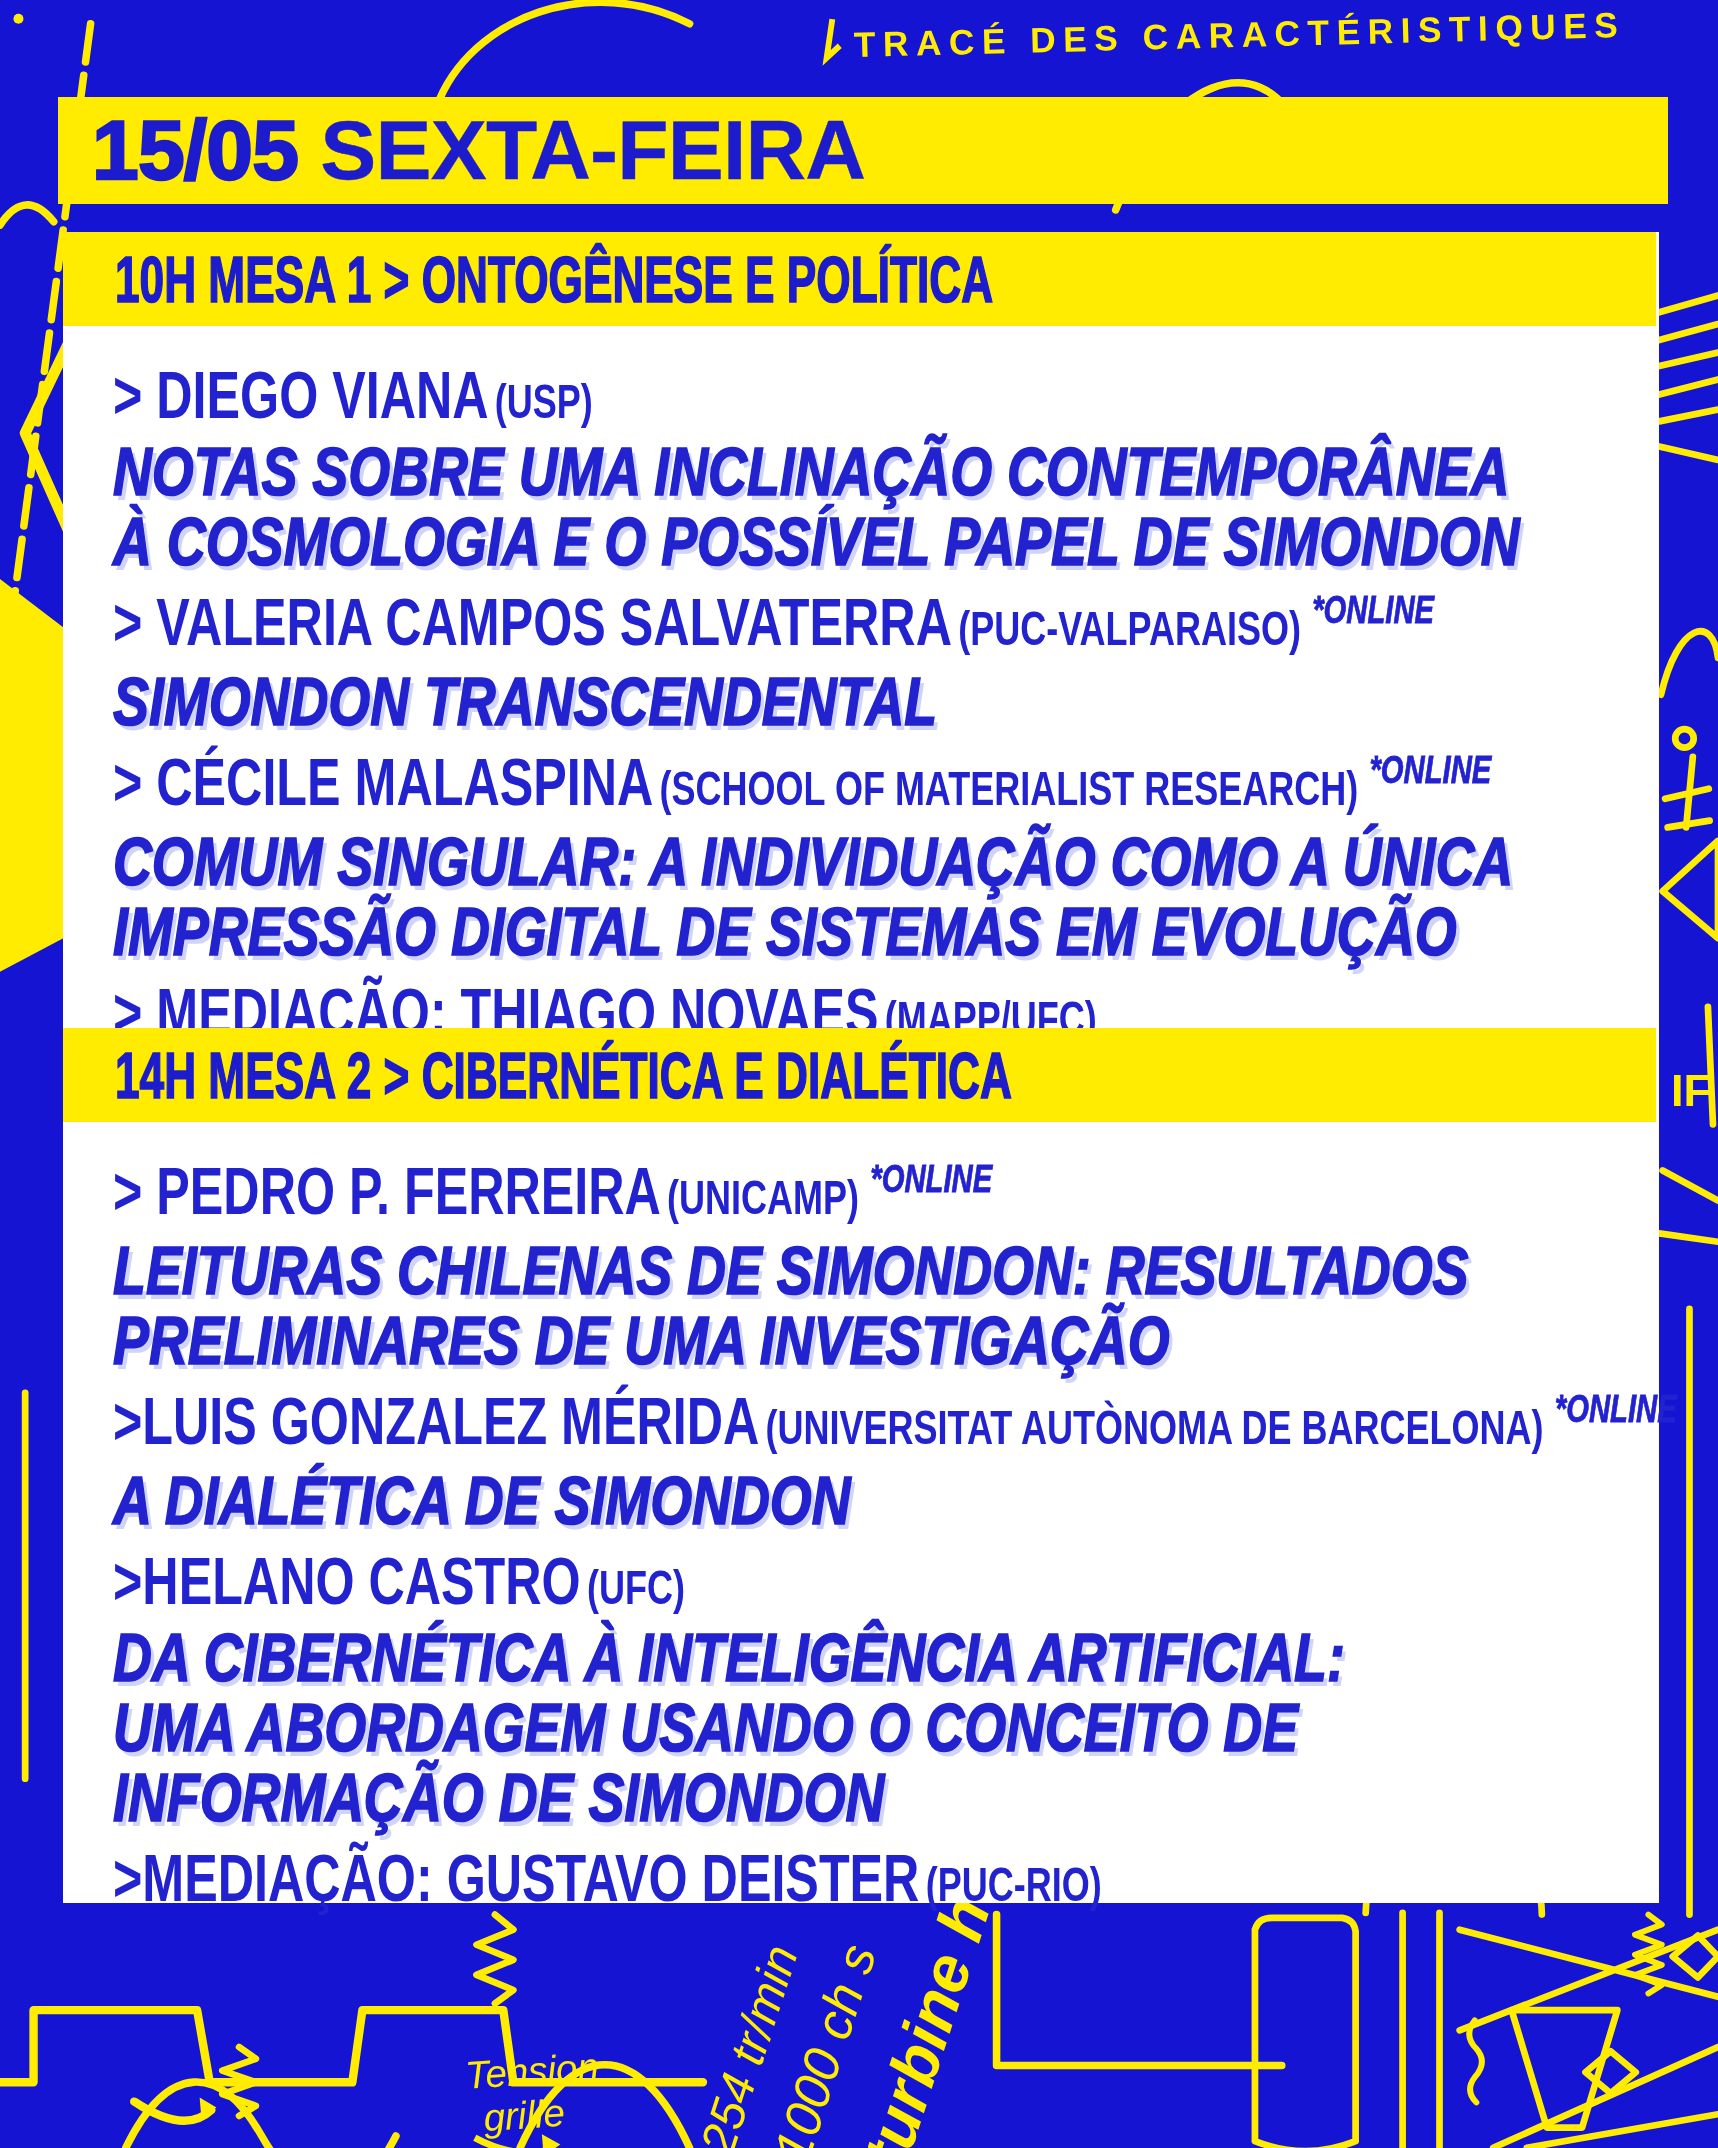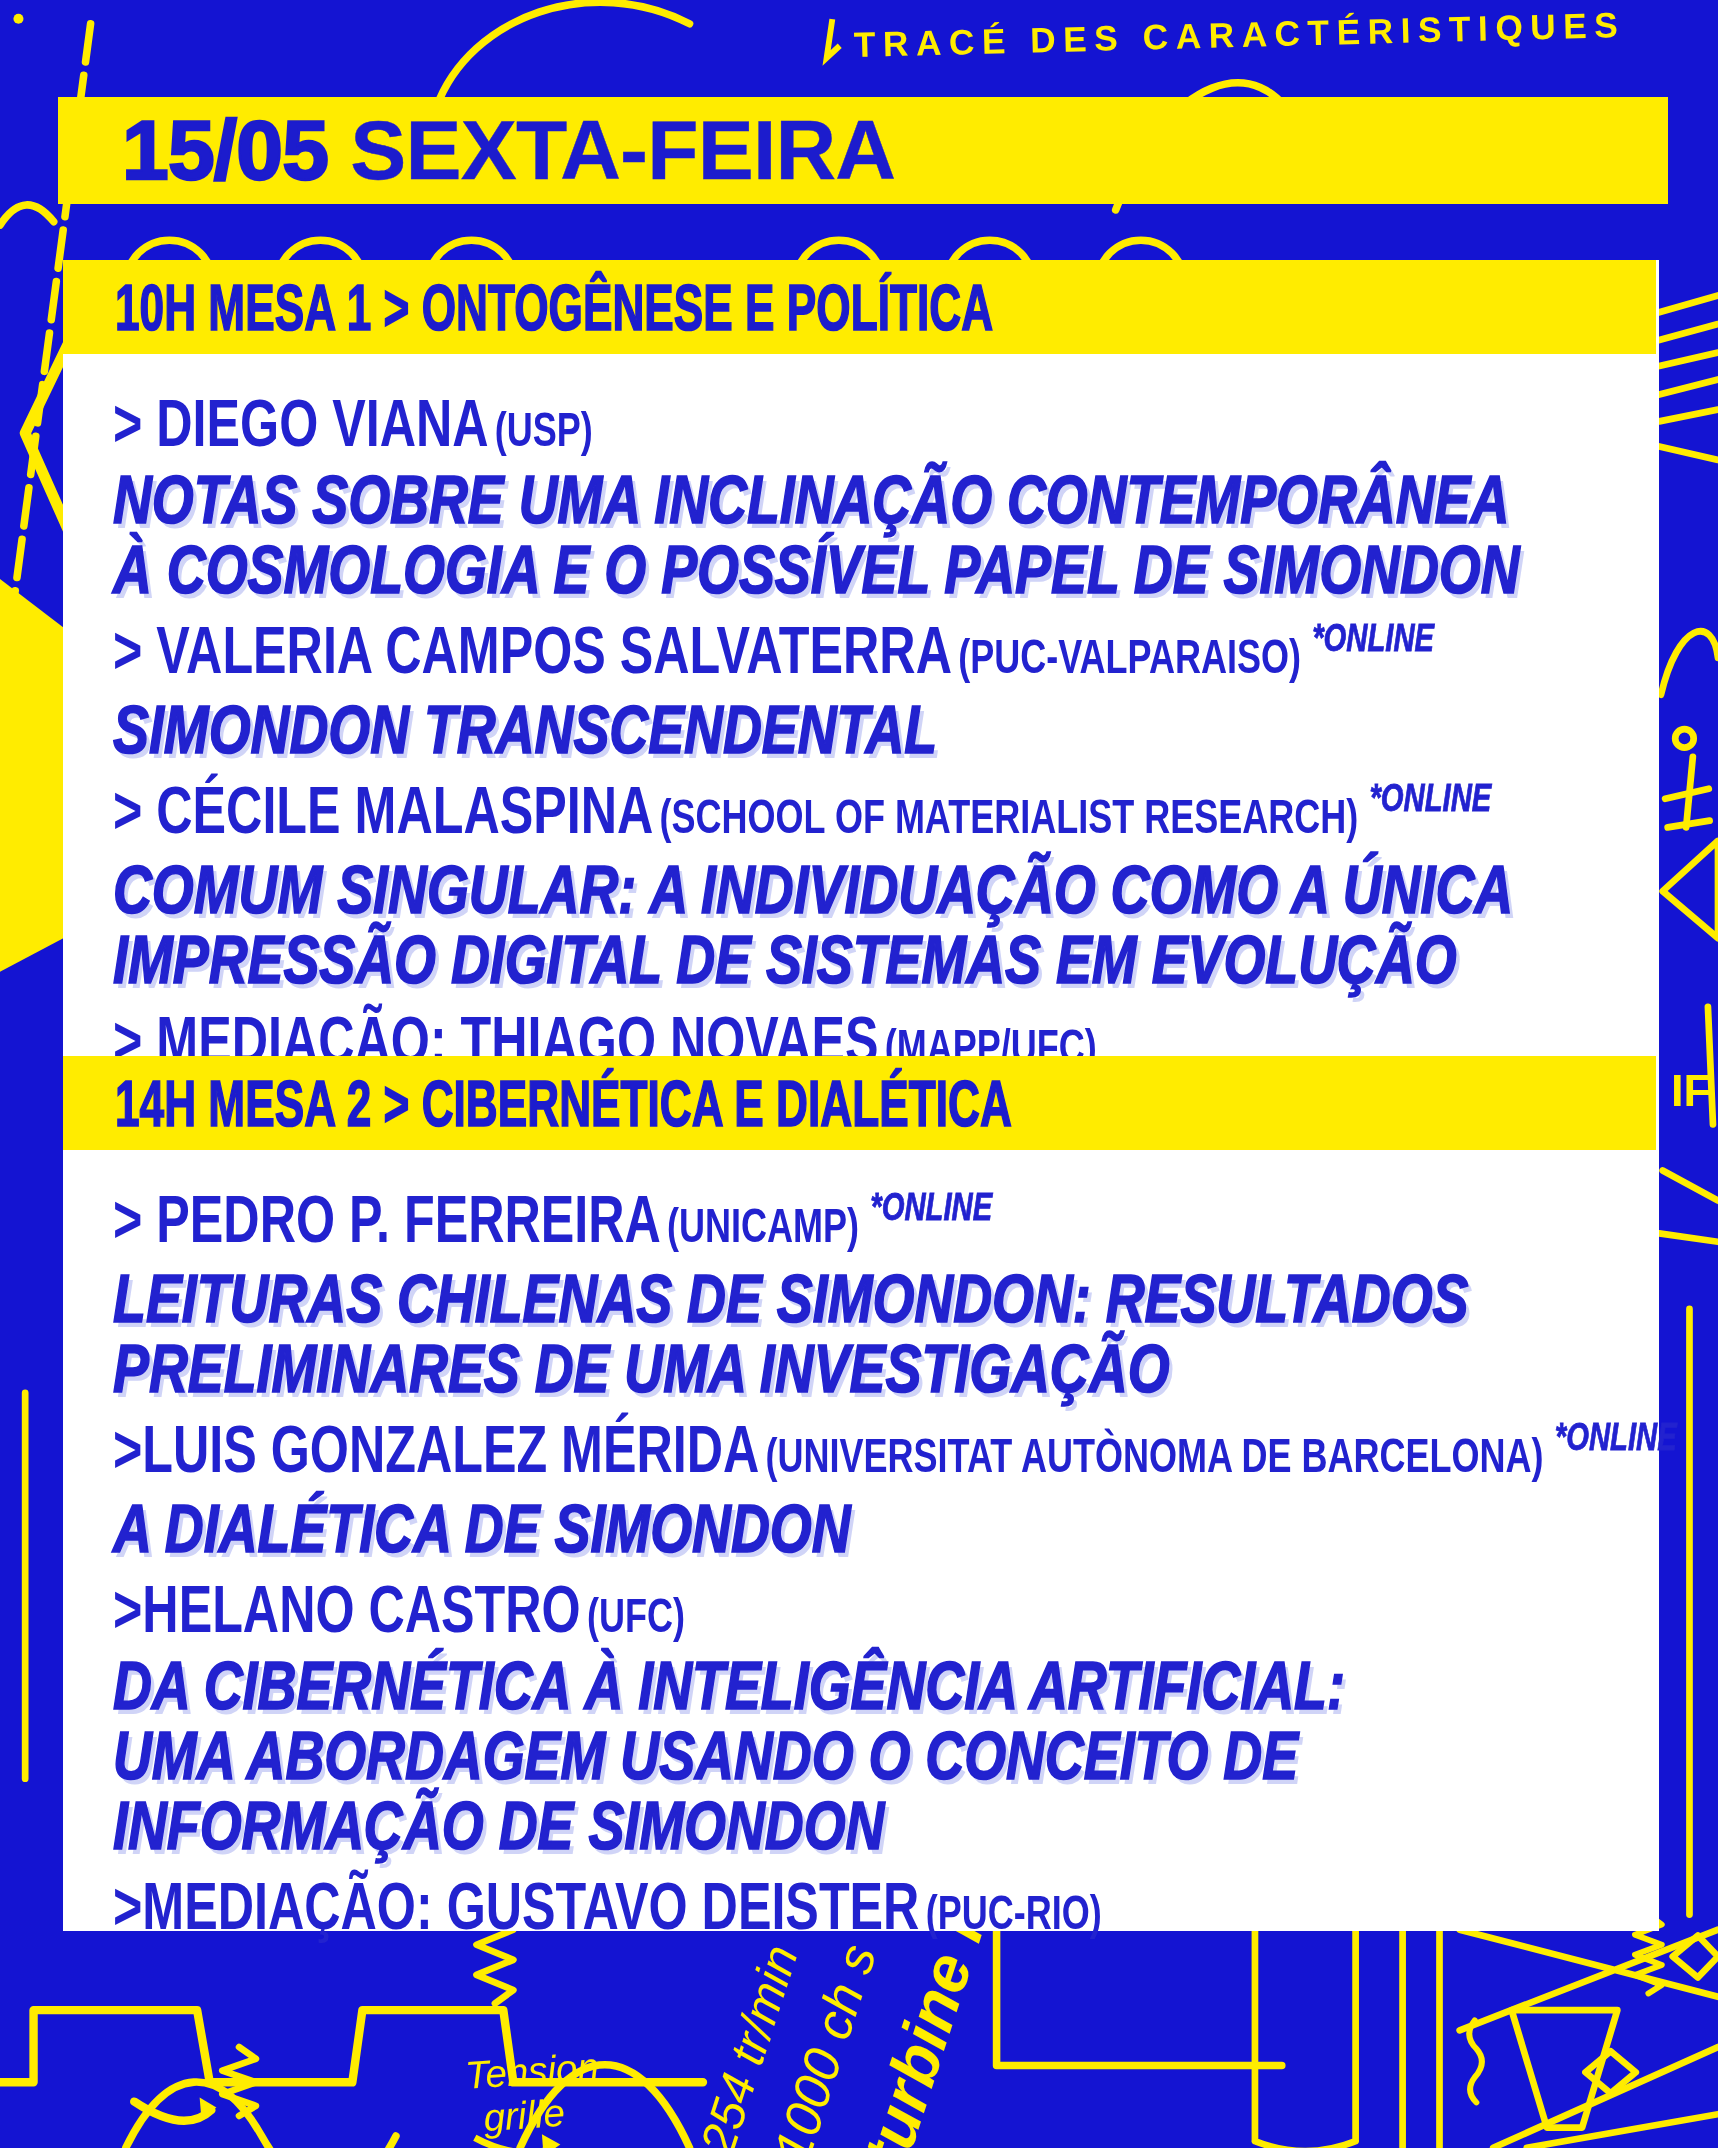--- a/index.html
+++ b/index.html
@@ -7,27 +7,27 @@
     position:relative;width:1718px;height:2148px;overflow:hidden;
     background:#1414d2;
     font-family:"Liberation Sans", sans-serif;
   }
   svg.bg{position:absolute;left:0;top:0;width:1718px;height:2148px;}
   .date-banner{
     position:absolute;left:58px;top:97px;width:1610px;height:107px;
     background:#ffec00;display:flex;align-items:center;
   }
   .date-banner .txt{
-    padding-left:64px;font-size:84px;color:#1c1ccd;white-space:nowrap;
+    padding-left:34px;font-size:84px;color:#1c1ccd;white-space:nowrap;
     font-weight:bold;letter-spacing:-0.8px;
   }
   .date-banner .date{-webkit-text-stroke:2.5px #1c1ccd;margin-right:22px;}
   .date-banner .day{-webkit-text-stroke:0.4px #1c1ccd;}
   .whitebox{
-    position:absolute;left:63px;top:260px;width:1596px;height:1671px;
+    position:absolute;left:63px;top:232px;width:1596px;height:1671px;
     background:#ffffff;
   }
   .session-header{
     position:absolute;left:0;width:1593px;height:94px;background:#ffec00;
     display:flex;align-items:center;overflow:visible;
   }
   .session-header .htxt{
     margin-left:52px;font-size:65px;font-weight:bold;color:#1c1ccd;
     white-space:nowrap;transform:scaleX(0.68);transform-origin:0 50%;
     -webkit-text-stroke:1.7px #1c1ccd;letter-spacing:0px;

